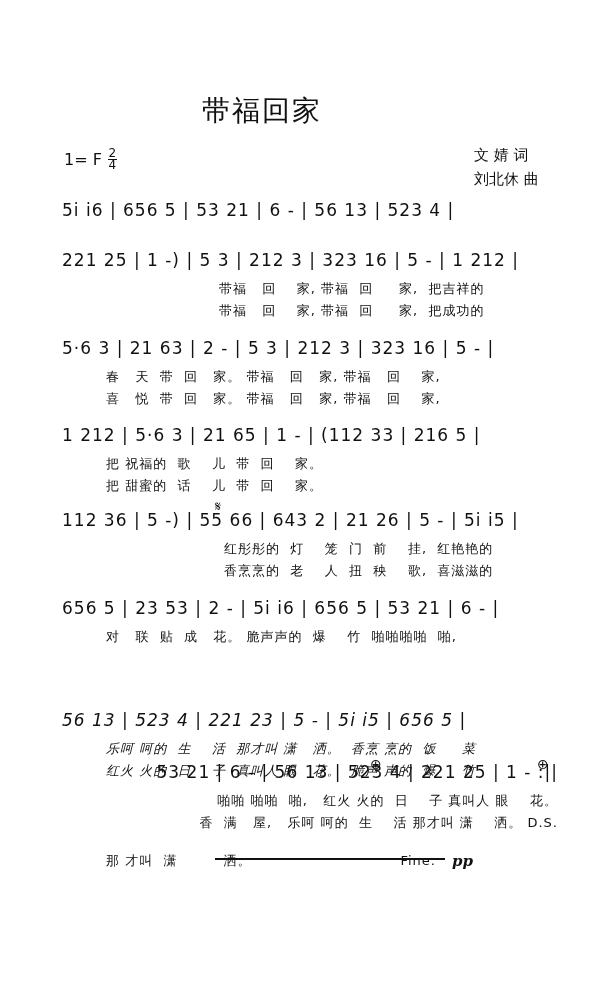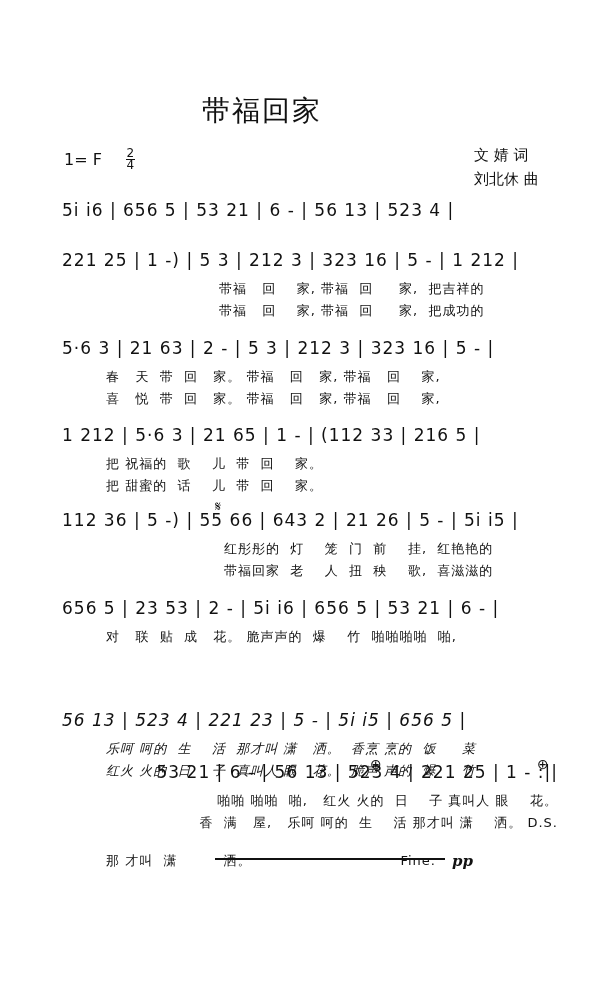--- a/index.html
+++ b/index.html
@@ -1,19 +1,19 @@
 <!DOCTYPE html>
 <html><head>
 <meta charset="utf-8">
 <style>
   html,body{margin:0;padding:0;background:#fff;}
   body{width:610px;height:1000px;position:relative;overflow:hidden;color:#111;
        font-family:"DejaVu Sans","Liberation Sans",sans-serif;}
   .title{position:absolute;top:92px;left:0;width:524px;text-align:center;font-size:28px;letter-spacing:2px;}
-  .key{position:absolute;top:148px;left:64px;font-size:16px;display:flex;align-items:center;gap:24px;}
+  .key{position:absolute;top:148px;left:64px;font-size:16px;display:flex;align-items:center;gap:6px;}
   .frac{display:inline-flex;flex-direction:column;align-items:center;font-size:12px;line-height:11px;}
   .frac .line{width:9px;border-top:1px solid #111;}
   .credits{position:absolute;top:143px;left:474px;font-size:15px;line-height:24px;}
   .system{position:absolute;left:62px;width:496px;}
   .notes{position:relative;height:30px;white-space:nowrap;font-size:17px;letter-spacing:1px;}
   .lyric{position:relative;height:22px;white-space:pre;font-size:13px;letter-spacing:1px;margin-left:44px;}
   .mark{position:absolute;font-size:14px;}
   .cresc{position:absolute;border-top:2px solid #111;}
   .pp{position:absolute;font-style:italic;font-weight:bold;font-size:15px;font-family:"DejaVu Serif",serif;}
 </style>
@@ -51,21 +51,21 @@
       <div class="lyric">喜   悦  带  回   家。 带福   回   家, 带福   回    家,</div>
     </div>
     <div class="system" style="top: 425px;">
       <div class="notes">1 212 | 5·6 3 | 21 65 | 1 - | (112 33 | 216 5 |</div>
       <div class="lyric">把 祝福的  歌    儿  带  回    家。</div>
       <div class="lyric">把 甜蜜的  话    儿  带  回    家。</div>
     </div>
     <div class="system" style="top: 510px;">
       <div class="notes">112 36 | 5 -) | 55 66 | 643 2 | 21 26 | 5 - | 5i i5 |</div>
       <div class="lyric">                       红彤彤的  灯    笼  门  前    挂,  红艳艳的</div>
-      <div class="lyric">                       带福回家  老    人  扭  秧    歌,  喜滋滋的</div>
+      <div class="lyric">                       香烹烹的  老    人  扭  秧    歌,  喜滋滋的</div>
     </div>
     <div class="system" style="top: 598px;">
       <div class="notes">656 5 | 23 53 | 2 - | 5i i6 | 656 5 | 53 21 | 6 - |</div>
       <div class="lyric">对   联  贴  成   花。 脆声声的  爆    竹  啪啪啪啪  啪,</div>
     </div>
     <div class="system" style="top: 710px; font-style: italic;">
       <div class="notes">56 13 | 523 4 | 221 23 | 5 - | 5i i5 | 656 5 |</div>
       <div class="lyric">乐呵 呵的  生    活  那才叫 潇   洒。  香烹 烹的  饭     菜</div>
       <div class="lyric">红火 火的  日    子  真叫人 眼   花。  脆声 声的  爆     竹</div>
     </div>

